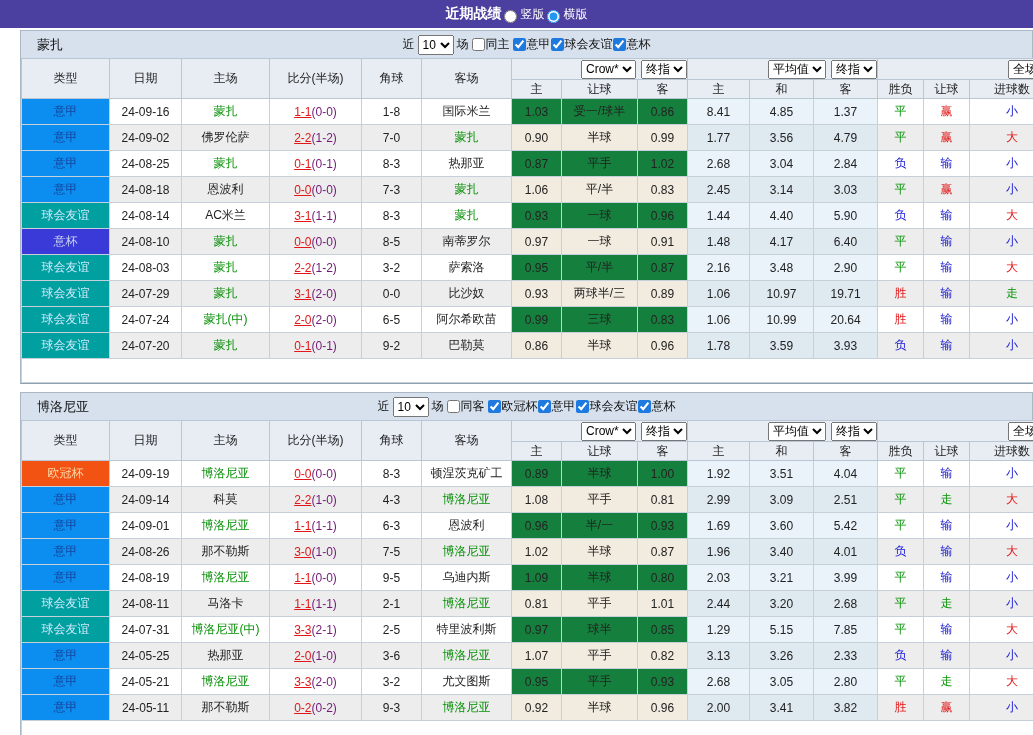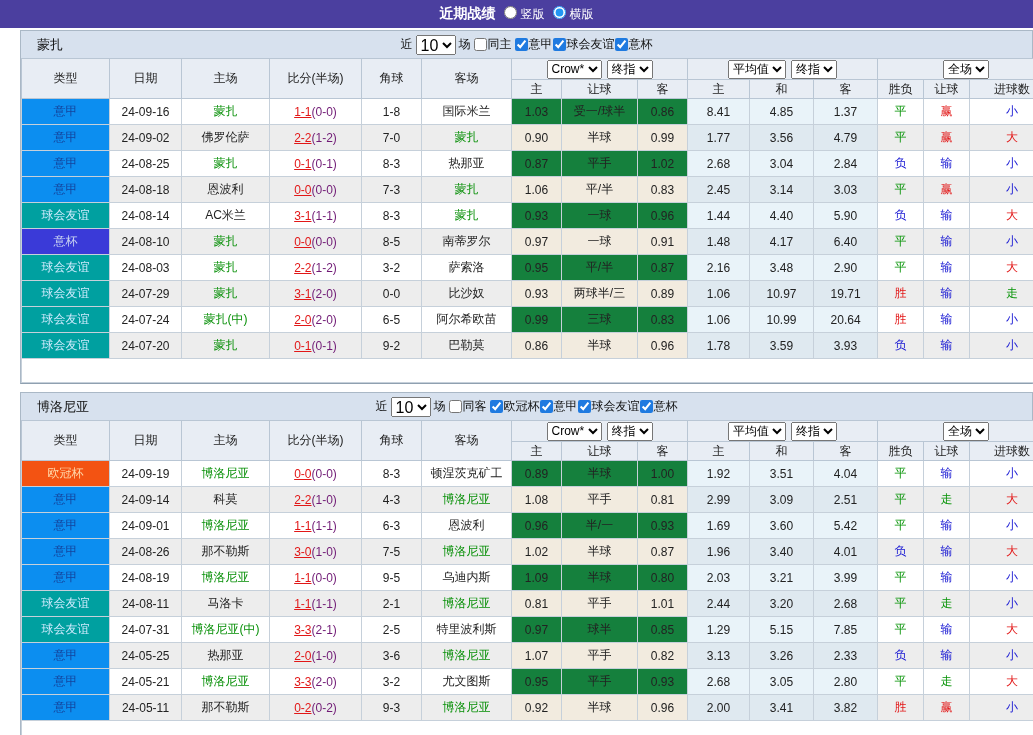--- a/index.html
+++ b/index.html
@@ -1,45 +1,45 @@
 <!DOCTYPE html>
 <html><head>
 <meta charset="utf-8">
 <style>
   * { box-sizing: border-box; margin: 0; padding: 0; }
   body { background: #fff; font-family: "Liberation Sans", "DejaVu Sans", sans-serif; }
   .page { width: 1033px; background: #fff; border-bottom: 2px solid #3a3a3a; }
 
   
-  .topbar { height: 28px; background: #4b3f9f; display: flex; align-items: center; justify-content: center; gap: 8px; color: #fff; }
+  .topbar { height: 28px; background: #4b3f9f; display: flex; align-items: center; justify-content: center; gap: 2px; color: #fff; }
   .topbar .title { font-weight: bold; font-size: 14px; }
-  .topbar label { display: inline-flex; align-items: flex-start; gap: 4px; font-size: 12px; cursor: pointer; }
+  .topbar label { display: inline-flex; align-items: flex-end; gap: 4px; font-size: 12px; cursor: pointer; }
   .topbar input[type=radio] { width: 13px; height: 13px; accent-color: #2196f3; }
 
   .gap { height: 2px; background: #fff; }
   .block-gap { height: 8px; background: #fff; }
 
   .block { border: 1px solid #aab8c6; border-bottom: 1px solid #8fa0b0; margin-left: 20px; }
 
   
   .filterbar { height: 27px; background: #d7e1ee; display: flex; align-items: center; position: relative; font-size: 13px; color: #111; }
   .team-name { position: absolute; left: 16px; font-size: 13px; }
   .filter-controls { margin: 0 auto; display: flex; align-items: center; gap: 3px; font-size: 12px; }
-  .filter-controls select { font-size: 16px; height: 20px; }
+  .filter-controls select { font-size: 12px; height: 20px; }
   .filter-controls label { display: inline-flex; align-items: center; cursor: pointer; }
   .filter-controls input[type=checkbox] { width: 13px; height: 13px; accent-color: #1f7ae0; margin-right: 1px; }
   .leagues { display: inline-flex; align-items: center; }
 
   
   table { border-collapse: collapse; table-layout: fixed; width: 100%; font-size: 12px; }
   th, td { border: 1px solid #c6d0da; text-align: center; white-space: nowrap; overflow: hidden; padding: 0; }
   thead th { background: #e8edf4; font-weight: normal; color: #222; border-color: #b9c6d4; }
   tr.sel-row th { height: 21px; }
   tr.sub-row th { height: 19px; }
-  .selwrap { display: flex; justify-content: center; gap: 5px; }
+  .selwrap { display: flex; justify-content: flex-end; gap: 5px; }
   .selwrap select { font-size: 12px; height: 19px; }
   tbody td { height: 26px; background: #fff; color: #222; }
   tbody tr.alt td { background: #ededed; }
 
   td.crow { background: #15803d; }
   tr.alt td.crow { background: #f2ebdf; }
   td.avgc { background: #e9f3f9; }
   tr.alt td.avgc { background: #dfe9f0; }
 
   td.type.c-seriea { background: #0c8ef0; color: #14449c; }

